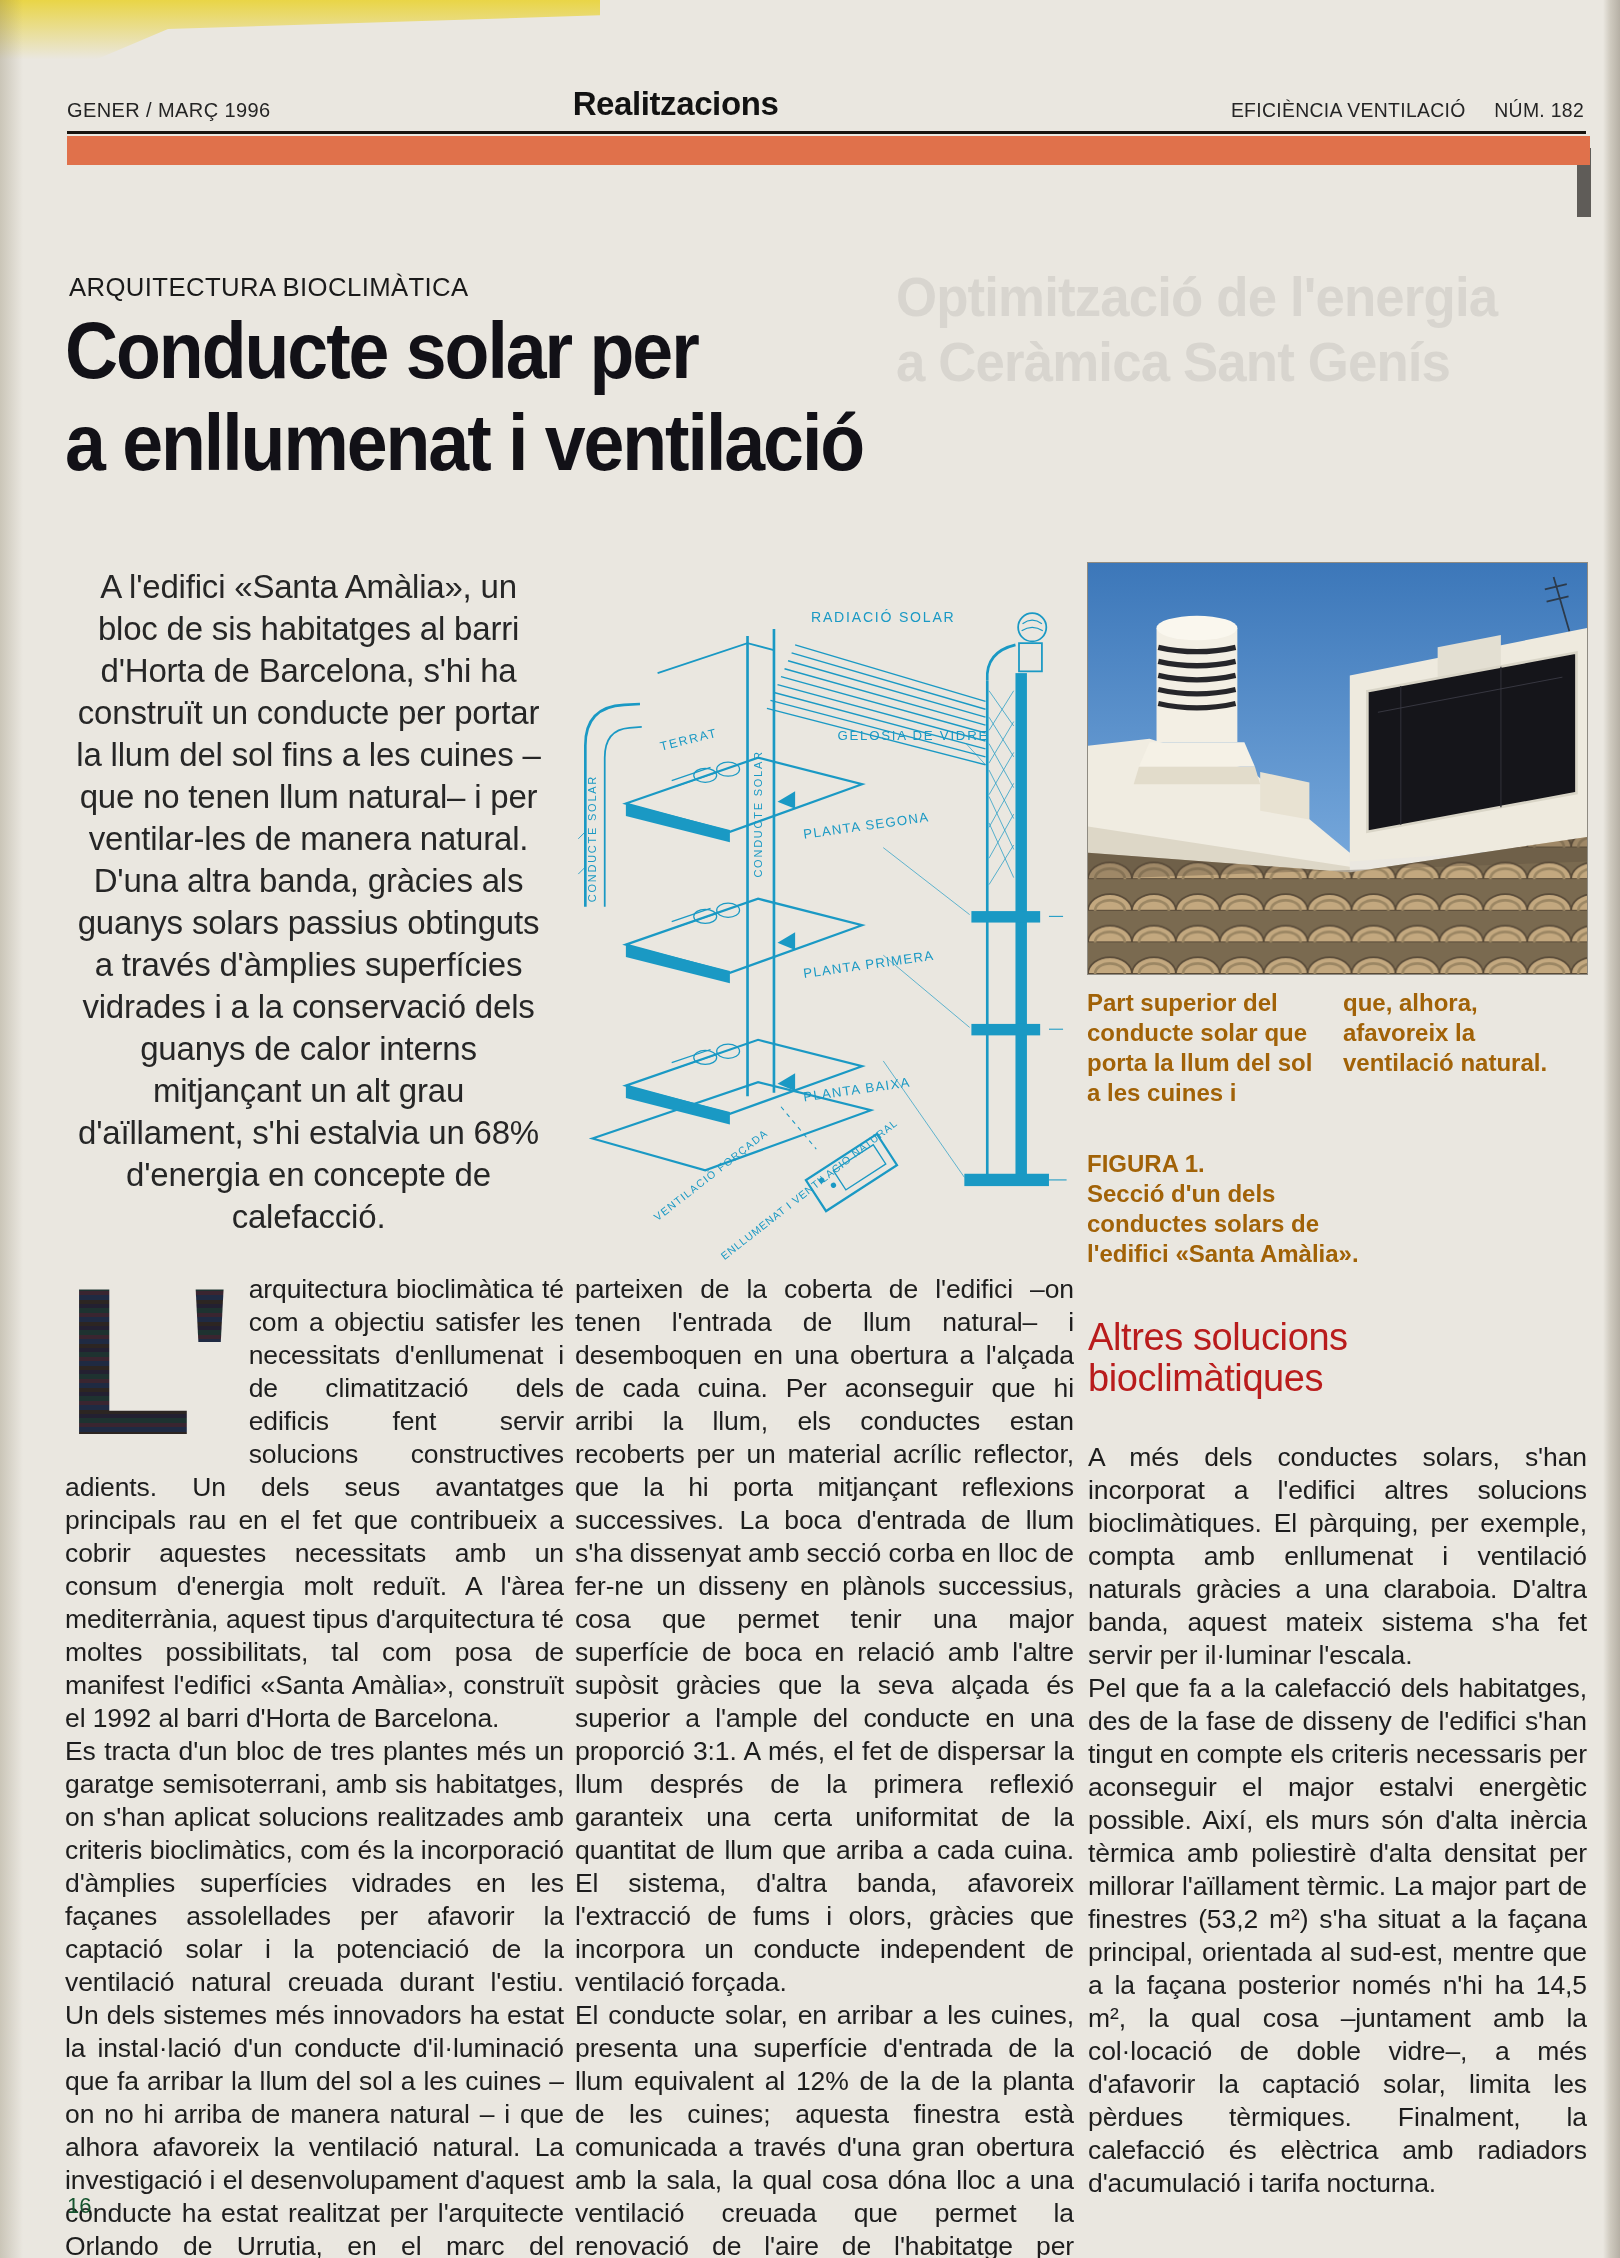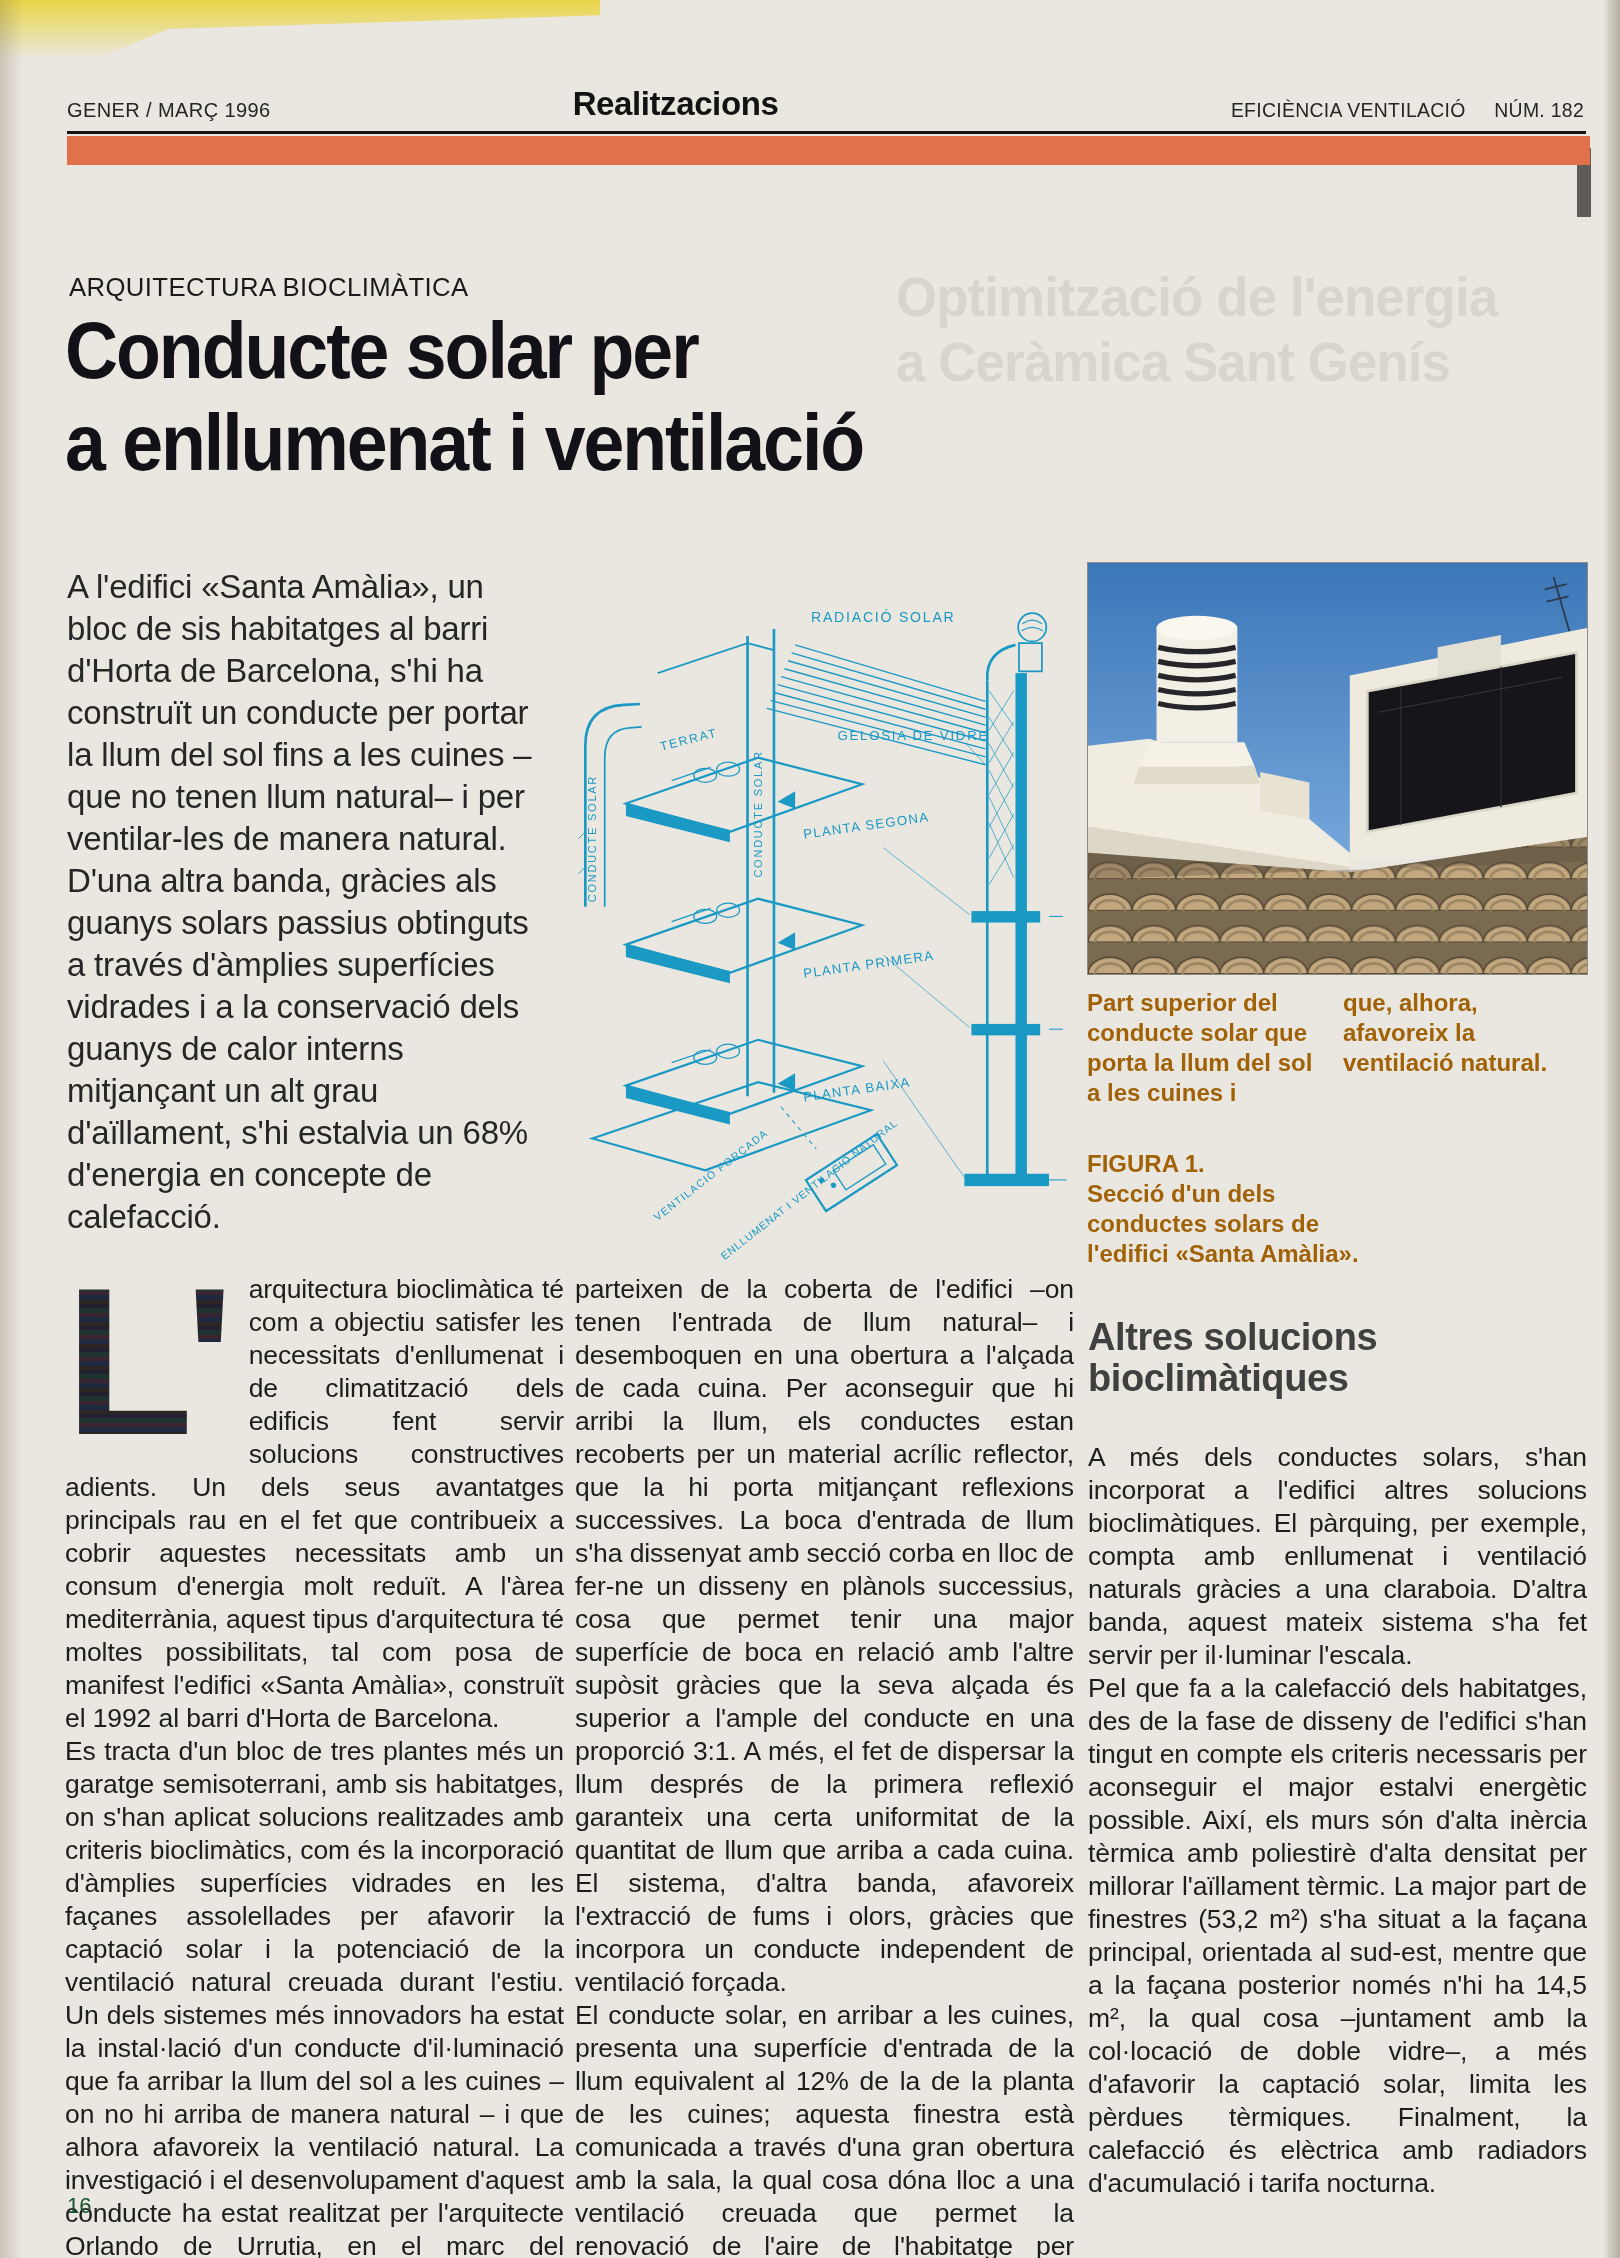--- a/index.html
+++ b/index.html
@@ -32,40 +32,40 @@
   .hdr-rule{position:absolute;left:67px;top:131px;width:1519px;height:2.6px;background:#17140f;}
   .hdr-bar{position:absolute;left:67px;top:136px;width:1523px;height:29px;background:#e0714b;}
   
   .kicker{position:absolute;left:69px;top:272px;font-size:26.5px;letter-spacing:0.4px;color:#1a1a1a;
     transform:scaleX(.97);transform-origin:left top;}
   .title{position:absolute;left:65px;top:305px;font-size:79px;line-height:92px;font-weight:700;
     letter-spacing:-2.2px;color:#121117;transform:scaleX(.93);transform-origin:left top;margin:0;}
   .title span{display:block;}
   
   .intro{position:absolute;left:67px;top:566px;width:483px;
-    font-size:33px;line-height:42px;color:#262626;letter-spacing:-0.2px;}
+    font-size:33px;line-height:42px;color:#262626;letter-spacing:-0.2px;text-align:center;}
   
   .diagram{position:absolute;left:573px;top:565px;width:498px;height:701px;}
   .diagram text{font-family:"Liberation Sans",sans-serif;fill:#1a99c4;}
   
   .photo{position:absolute;left:1087px;top:562px;width:501px;height:413px;border:0.9px solid #8f8b82;box-sizing:border-box;}
   .caption{position:absolute;top:988px;font-size:24px;line-height:30px;font-weight:700;color:#a16207;}
   .caption.c1{left:1087px;width:236px;}
   .caption.c2{left:1343px;width:231px;}
   .figura{position:absolute;left:1087px;top:1149px;width:300px;
     font-size:24px;line-height:30px;font-weight:700;color:#a16207;}
   .figura .lbl{display:block;}
   
   .col{position:absolute;top:1273px;width:499px;font-size:26.5px;line-height:33px;
     text-align:justify;color:#1d1d1d;letter-spacing:-0.1px;}
   .col p{margin:0;}
   .col1{left:65px;}
   .col2{left:575px;}
   .col3{left:1088px;}
-  .h2{font-size:38px;font-weight:700;letter-spacing:-0.4px;color:#404040;
+  .h2{font-size:38px;font-weight:400;letter-spacing:-0.4px;color:#b91c1c;
     margin:51px 0 46px 0;text-align:left;line-height:41px;}
   .col3 .h2{margin:44px 0 42px 0;}
   .dropcap{
     float:left;font-size:210px;line-height:.76;font-weight:700;letter-spacing:-8.8px;
     margin:8.8px 23px 5.3px 0;color:#17171f;
   }
   @supports (-webkit-background-clip: text) {
     .dropcap{
       background:repeating-linear-gradient(180deg,#232031 0 4.4px,#1e3230 4.4px 8.8px,#3a2530 8.8px 13.2px,#1f2a42 13.2px 17.6px,#2c2522 17.6px 22px);
       -webkit-background-clip:text;background-clip:text;color:transparent;

